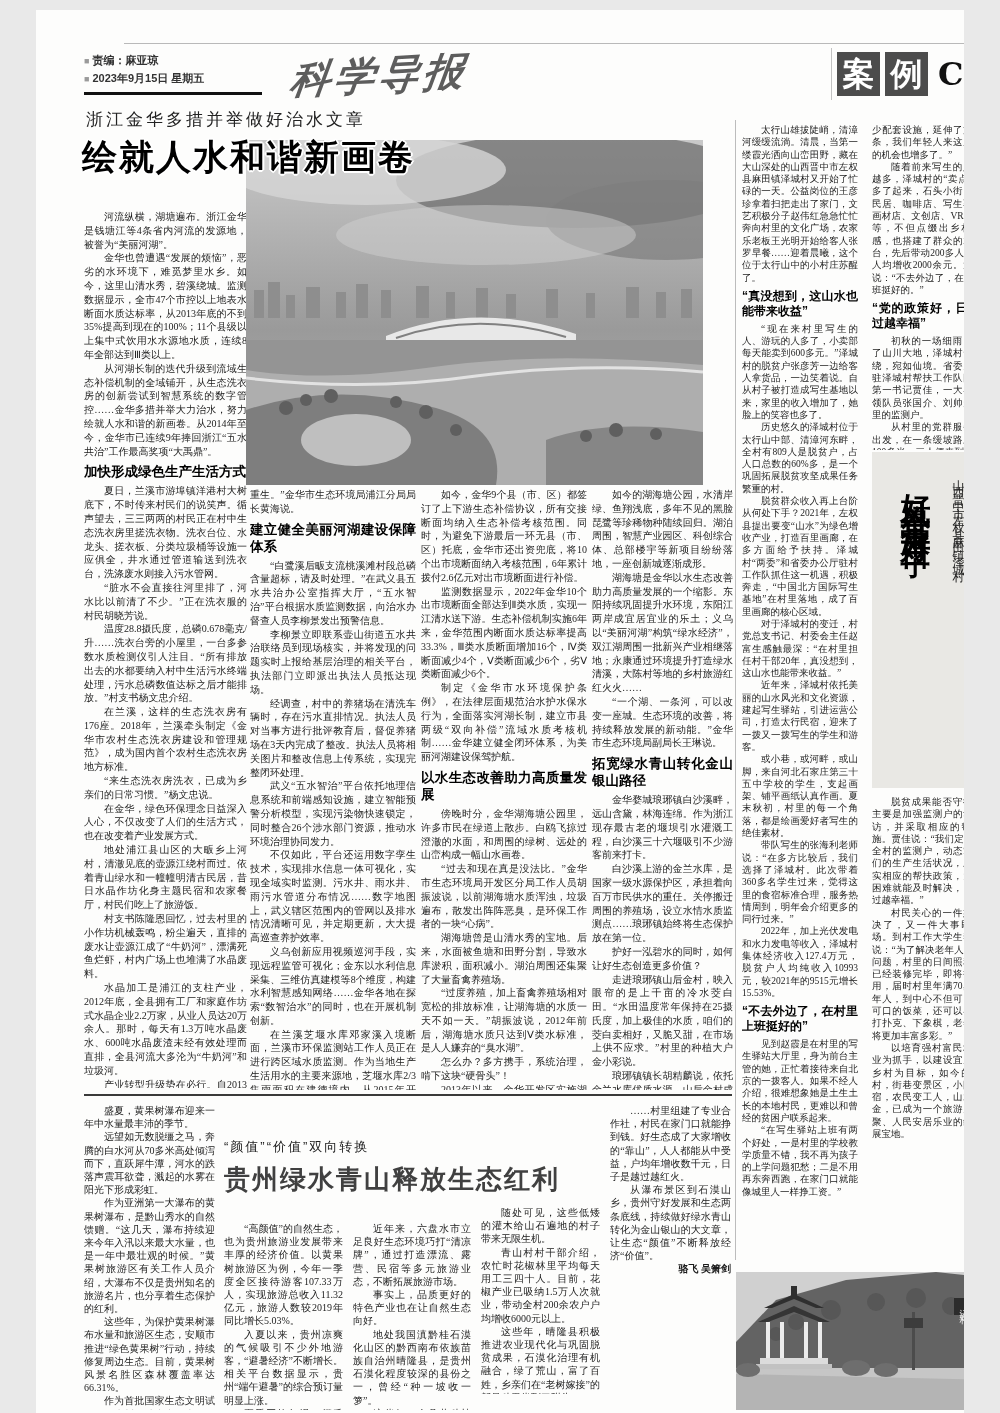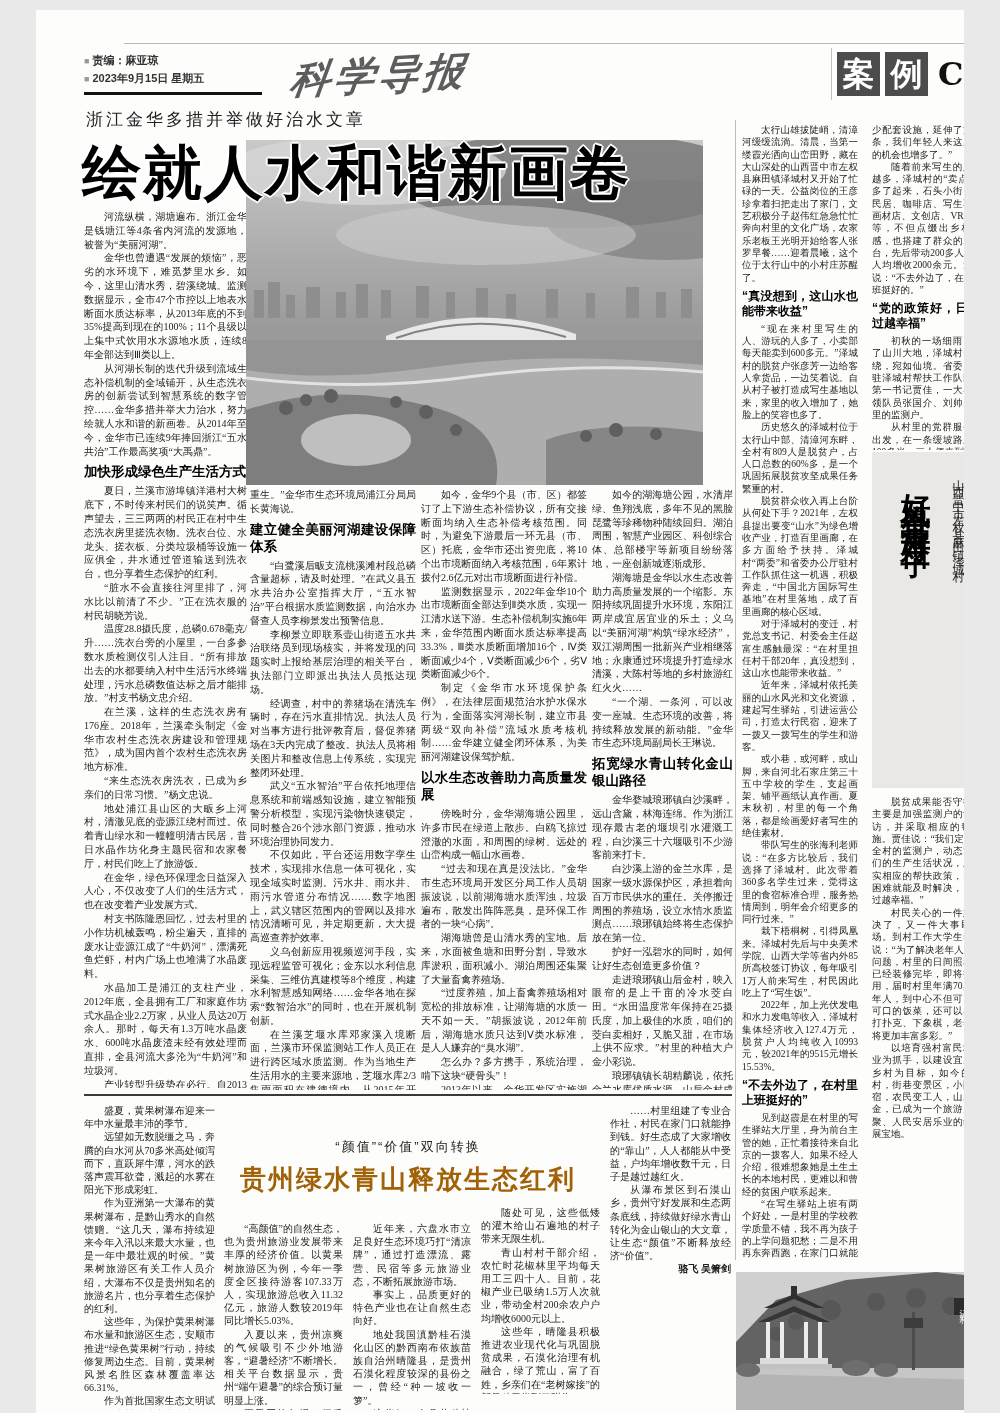--- a/index.html
+++ b/index.html
@@ -26,41 +26,41 @@
   .r-body{font-size:9.5px;line-height:12.3px;}
   .b-body{font-size:10px;line-height:13.2px;}
   .subhead{font-family:"Liberation Sans",sans-serif;font-weight:bold;color:#000;
            font-size:13.5px;line-height:17px;margin:5px 0 4px 0;}
   .subhead.small{font-size:12px;line-height:15px;}
   .byline{text-align:right;font-weight:bold;text-indent:0;margin-top:2px;}
   
   .m-kicker{position:absolute;left:50px;top:98px;font-family:"Liberation Sans",sans-serif;
             font-size:17px;letter-spacing:3px;color:#222;}
   .m-headline{position:absolute;left:46px;top:124px;z-index:3;font-family:Liberation Serif, serif;
-              font-weight:900;font-size:59px;letter-spacing:2px;color:#000;white-space:nowrap;
+              font-weight:900;font-size:35px;letter-spacing:2px;color:#000;white-space:nowrap;
               text-shadow:-2px 0 #fff,2px 0 #fff,0 -2px #fff,0 2px #fff,-1px -1px #fff,1px 1px #fff,-1px 1px #fff,1px -1px #fff;}
   .m-photo{position:absolute;left:210px;top:130px;width:457px;height:345px;z-index:1;background:#bdbdbd;}
   
   .v-rule{position:absolute;left:699px;top:110px;width:1px;height:1140px;background:#bcbcbc;}
   .r-head-box{position:absolute;left:836px;top:442px;width:121px;height:336px;background:#e9e8e4;
               display:flex;flex-direction:row-reverse;justify-content:center;align-items:flex-start;
               padding:18px 0;box-sizing:border-box;}
   .r-kicker{writing-mode:vertical-rl;font-family:"Liberation Sans",sans-serif;font-size:12px;
             letter-spacing:7px;color:#222;margin-left:6px;margin-right:4px;}
   .r-headline{writing-mode:vertical-rl;font-family:"DejaVu Serif",serif;font-weight:bold;
               font-size:30px;letter-spacing:8px;color:#000;margin-right:8px;}
   .r-photo{position:absolute;left:700px;top:1262px;width:257px;height:138px;background:#c4c4c4;}
   .photo-sign{position:absolute;right:22px;top:26px;width:15px;padding:4px 1px;background:#2c2c2c;
               color:#f2f2f2;writing-mode:vertical-rl;font-size:9px;letter-spacing:3px;text-align:center;}
   
   .h-rule{position:absolute;left:48px;top:1084px;width:648px;height:2px;background:#3a3a3a;}
-  .b-headblock{position:absolute;left:188px;top:1128px;width:368px;text-align:center;}
+  .b-headblock{position:absolute;left:188px;top:1128px;width:368px;}
   .b-kicker{font-family:"Liberation Sans",sans-serif;font-size:13px;letter-spacing:2px;color:#222;}
   .b-headline{font-family:"Liberation Sans",sans-serif;font-weight:900;font-size:26px;
-              letter-spacing:2px;color:#a16207;margin-top:6px;white-space:nowrap;}
+              letter-spacing:2px;color:#404040;margin-top:6px;white-space:nowrap;}
 </style>
 </head>
 <body>
 
 <div id="page">
 
   <div class="top-hairline"></div>
   <div class="ed-box">
     <div class="ed-line"><span class="ed-sq">■</span><span>责编：麻亚琼</span></div>
     <div class="ed-line"><span class="ed-sq">■</span><span>2023年9月15日  星期五</span></div>
@@ -131,27 +131,27 @@
   </div>
 
   <div class="col m-body" id="m-col1" style="left:48px;top:200px;width:163px;height:878px;">
     <div>
         <p>河流纵横，湖塘遍布。浙江金华是钱塘江等4条省内河流的发源地，被誉为“美丽河湖”。</p>
         <p>金华也曾遭遇“发展的烦恼”，恶劣的水环境下，难觅梦里水乡。如今，这里山清水秀，碧溪绕城。监测数据显示，全市47个市控以上地表水断面水质达标率，从2013年底的不到35%提高到现在的100%；11个县级以上集中式饮用水水源地水质，连续8年全部达到Ⅲ类以上。</p>
         <p>从河湖长制的迭代升级到流域生态补偿机制的全域铺开，从生态洗衣房的创新尝试到智慧系统的数字管控……金华多措并举大力治水，努力绘就人水和谐的新画卷。从2014年至今，金华市已连续9年捧回浙江“五水共治”工作最高奖项“大禹鼎”。</p>
       </div>
     <div class="subhead">加快形成绿色生产生活方式</div>
     <div>
-        <p>夏日，兰溪市游埠镇洋港村大树底下，不时传来村民们的说笑声。循声望去，三三两两的村民正在村中生态洗衣房里搓洗衣物。洗衣台位、水龙头、搓衣板、分类垃圾桶等设施一应俱全，井水通过管道输送到洗衣台，也分享着生态保护的红利。</p>
+        <p>夏日，兰溪市游埠镇洋港村大树底下，不时传来村民们的说笑声。循声望去，三三两两的村民正在村中生态洗衣房里搓洗衣物。洗衣台位、水龙头、搓衣板、分类垃圾桶等设施一应俱全，井水通过管道输送到洗衣台，洗涤废水则接入污水管网。</p>
         <p>“脏水不会直接往河里排了，河水比以前清了不少。”正在洗衣服的村民胡晓芳说。</p>
         <p>温度28.8摄氏度，总磷0.678毫克/升……洗衣台旁的小屋里，一台多参数水质检测仪引人注目。“所有排放出去的水都要纳入村中生活污水终端处理，污水总磷数值达标之后才能排放。”村支书杨文忠介绍。</p>
         <p>在兰溪，这样的生态洗衣房有176座。2018年，兰溪牵头制定《金华市农村生态洗衣房建设和管理规范》，成为国内首个农村生态洗衣房地方标准。</p>
         <p>“来生态洗衣房洗衣，已成为乡亲们的日常习惯。”杨文忠说。</p>
+        <p>在金华，绿色环保理念日益深入人心，不仅改变了人们的生活方式，也在改变着产业发展方式。</p>
         <p>地处浦江县山区的大畈乡上河村，清澈见底的壶源江绕村而过。依着青山绿水和一幢幢明清古民居，昔日水晶作坊化身主题民宿和农家餐厅，村民们吃上了旅游饭。</p>
-        <p>在金华，绿色环保理念日益深入人心，不仅改变了人们的生活方式，也在改变着产业发展方式。</p>
         <p>村支书陈隆恩回忆，过去村里的小作坊机械轰鸣，粉尘遍天，直排的废水让壶源江成了“牛奶河”，漂满死鱼烂虾，村内广场上也堆满了水晶废料。</p>
         <p>水晶加工是浦江的支柱产业，2012年底，全县拥有工厂和家庭作坊式水晶企业2.2万家，从业人员达20万余人。那时，每天有1.3万吨水晶废水、600吨水晶废渣未经有效处理而直排，全县河流大多沦为“牛奶河”和垃圾河。</p>
         <p>产业转型升级势在必行。自2013年开展整治行动以来，浦江共关停淘汰水晶加工户2.1万余家，淘汰落后机器9.2万台。同时，按照“园区集聚、统一治污、产业提升”的思路，将乡镇的“低小散”作坊淘汰整合，分批搬进产业园区，推进水晶产业集聚发展。</p>
       </div>
   </div>
 
   <div class="col m-body" id="m-col2" style="left:214px;top:478px;width:166px;height:602px;">
     <p class="cont">重生。”金华市生态环境局浦江分局局长黄海说。</p>
     <div class="subhead">建立健全美丽河湖建设保障体系</div>
     <div>
@@ -207,21 +207,20 @@
       </div>
     <div class="subhead small">“真没想到，这山水也能带来收益”</div>
     <div>
         <p>“现在来村里写生的人、游玩的人多了，小卖部每天能卖到600多元。”泽城村的脱贫户张彦芳一边给客人拿货品，一边笑着说。自从村子被打造成写生基地以来，家里的收入增加了，她脸上的笑容也多了。</p>
         <p>历史悠久的泽城村位于太行山中部、清漳河东畔，全村有809人是脱贫户，占人口总数的60%多，是一个巩固拓展脱贫攻坚成果任务繁重的村。</p>
         <p>脱贫群众收入再上台阶从何处下手？2021年，左权县提出要变“山水”为绿色增收产业，打造百里画廊，在多方面给予扶持。泽城村“两委”和省委办公厅驻村工作队抓住这一机遇，积极奔走，“中国北方国际写生基地”在村里落地，成了百里画廊的核心区域。</p>
         <p>对于泽城村的变迁，村党总支书记、村委会主任赵富生感触最深：“在村里担任村干部20年，真没想到，这山水也能带来收益。”</p>
         <p>近年来，泽城村依托美丽的山水风光和文化资源，建起写生驿站，引进运营公司，打造太行民宿，迎来了一拨又一拨写生的学生和游客。</p>
         <p>或小巷，或河畔，或山脚，来自河北石家庄第三十五中学校的学生，支起画架、铺平画纸认真作画。夏末秋初，村里的每一个角落，都是绘画爱好者写生的绝佳素材。</p>
         <p>带队写生的张海利老师说：“在多方比较后，我们选择了泽城村。此次带着360多名学生过来，觉得这里的食宿标准合理，服务热情周到，明年会介绍更多的同行过来。”</p>
-        <p>栽下梧桐树，引得凤凰来。泽城村先后与中央美术学院、山西大学等省内外85所高校签订协议，每年吸引1万人前来写生，村民因此吃上了“写生饭”。</p>
         <p>2022年，加上光伏发电和水力发电等收入，泽城村集体经济收入127.4万元，脱贫户人均纯收入10993元，较2021年的9515元增长15.53%。</p>
       </div>
     <div class="subhead small">“不去外边了，在村里上班挺好的”</div>
     <div>
         <p>见到赵霞是在村里的写生驿站大厅里，身为前台主管的她，正忙着接待来自北京的一拨客人。如果不经人介绍，很难想象她是土生土长的本地村民，更难以和曾经的贫困户联系起来。</p>
         <p>“在写生驿站上班有两个好处，一是村里的学校教学质量不错，我不再为孩子的上学问题犯愁；二是不用再东奔西跑，在家门口就能像城里人一样挣工资。”</p>
       </div>
   </div>
 
   <div class="col r-body" id="r-col2-top" style="left:836px;top:114px;width:121px;height:326px;">

